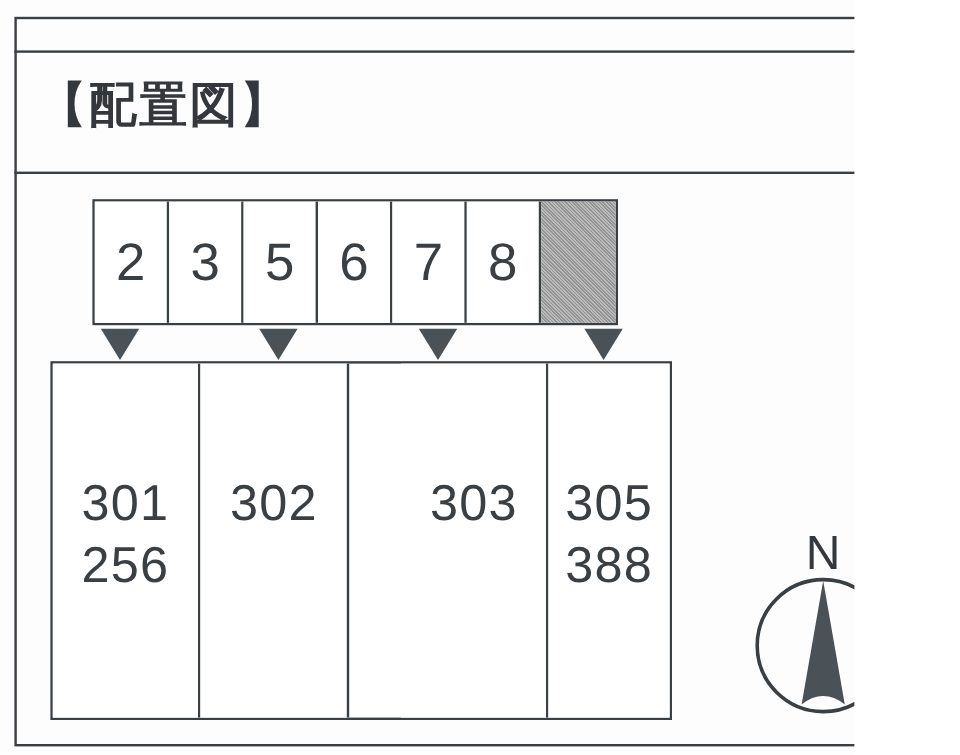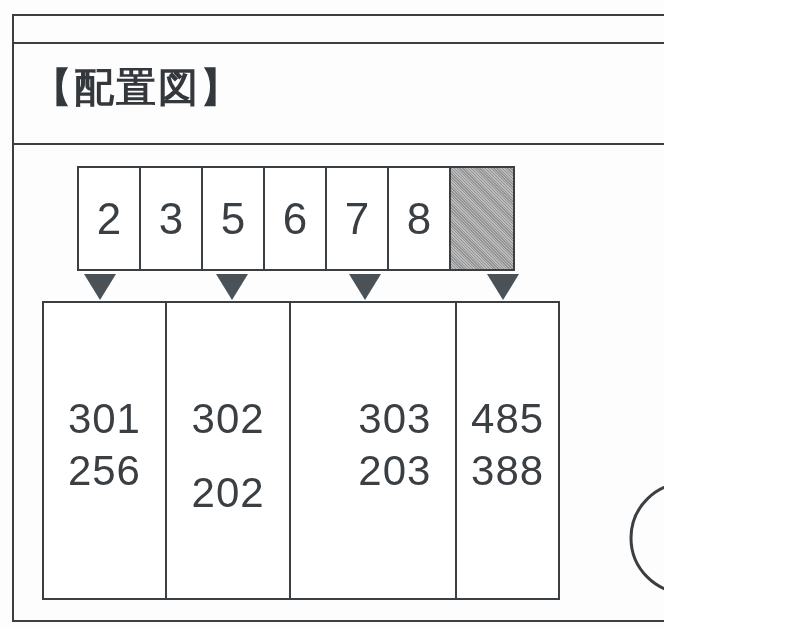--- a/index.html
+++ b/index.html
@@ -13,20 +13,21 @@
     color: #2b2f33;
   }
 
   
   #page {
     position: relative;
     width: 664px;
     height: 629px;
     background: #fdfdfd;
     overflow: hidden;
+    padding-left: 48px;
   }
 
   
   .frame-outer {
     position: absolute;
     left: 12px;
     top: 14px;
     width: 776px;
     height: 608px;
     border: 2px solid #3a3f44;
@@ -236,28 +237,26 @@
         <div class="arrow" style="left: 473px; top: 129px; border-top-color: rgb(74, 81, 87);"></div>
       </div>
 
     <div class="building" id="building">
         <div class="unit" style="width: 134px;">
           <div class="unit-num">301</div>
           <div class="unit-num">256</div>
         </div>
         <div class="unit" style="width: 136px; gap: 22px;">
           <div class="unit-num">302</div>
-          <div class="unit-num">202</div>
         </div>
         <div class="unit" style="width: 134px; margin-left: 43px;">
           <div class="unit-num">303</div>
-          <div class="unit-num">203</div>
         </div>
         <div class="unit" style="width: 110px;">
-          <div class="unit-num">485</div>
+          <div class="unit-num">305</div>
           <div class="unit-num">388</div>
         </div>
       </div>
 
     <div class="compass">
       <div class="compass-label">N</div>
       <svg class="compass-rose" viewBox="0 0 116 116">
         <circle cx="58" cy="58" r="55" fill="none" stroke="#3a3f44" stroke-width="3"></circle>
         <path d="M58 4 L76 107 Q58 93 40 107 Z" fill="#4a5157"></path>
       </svg>

